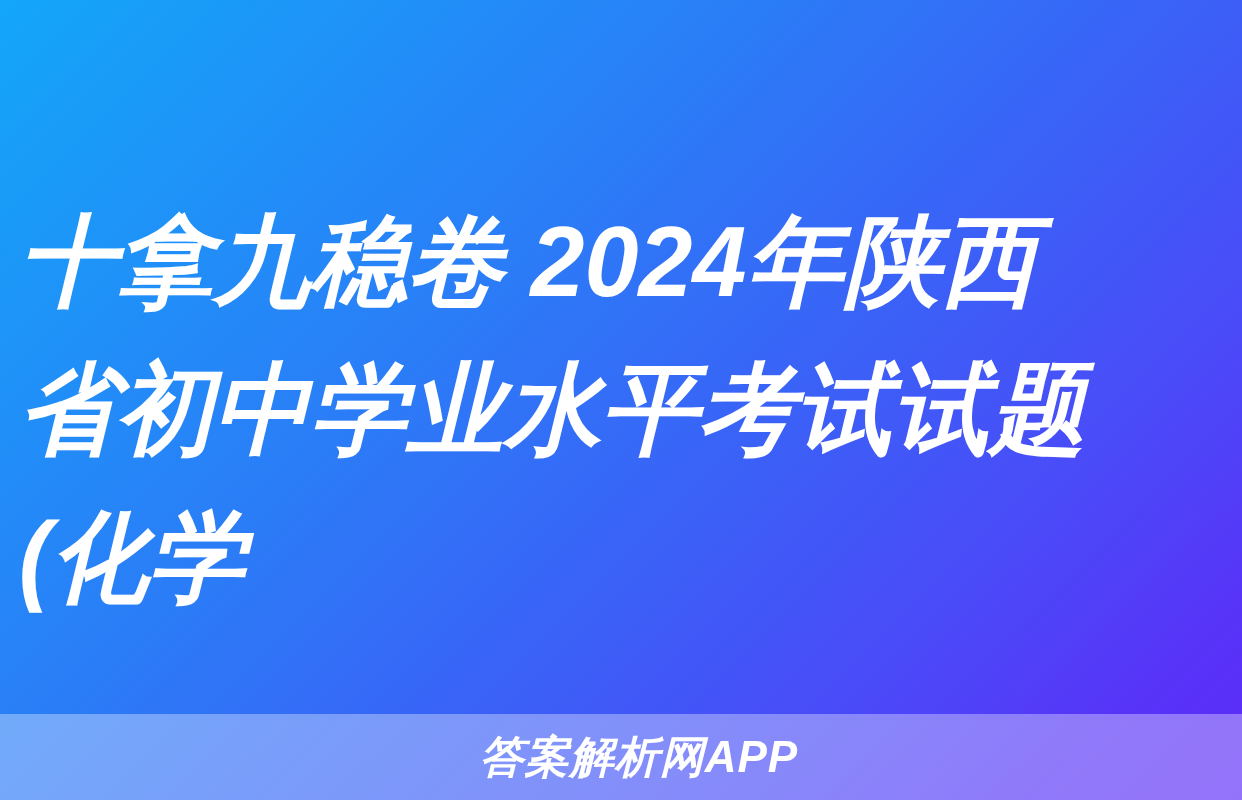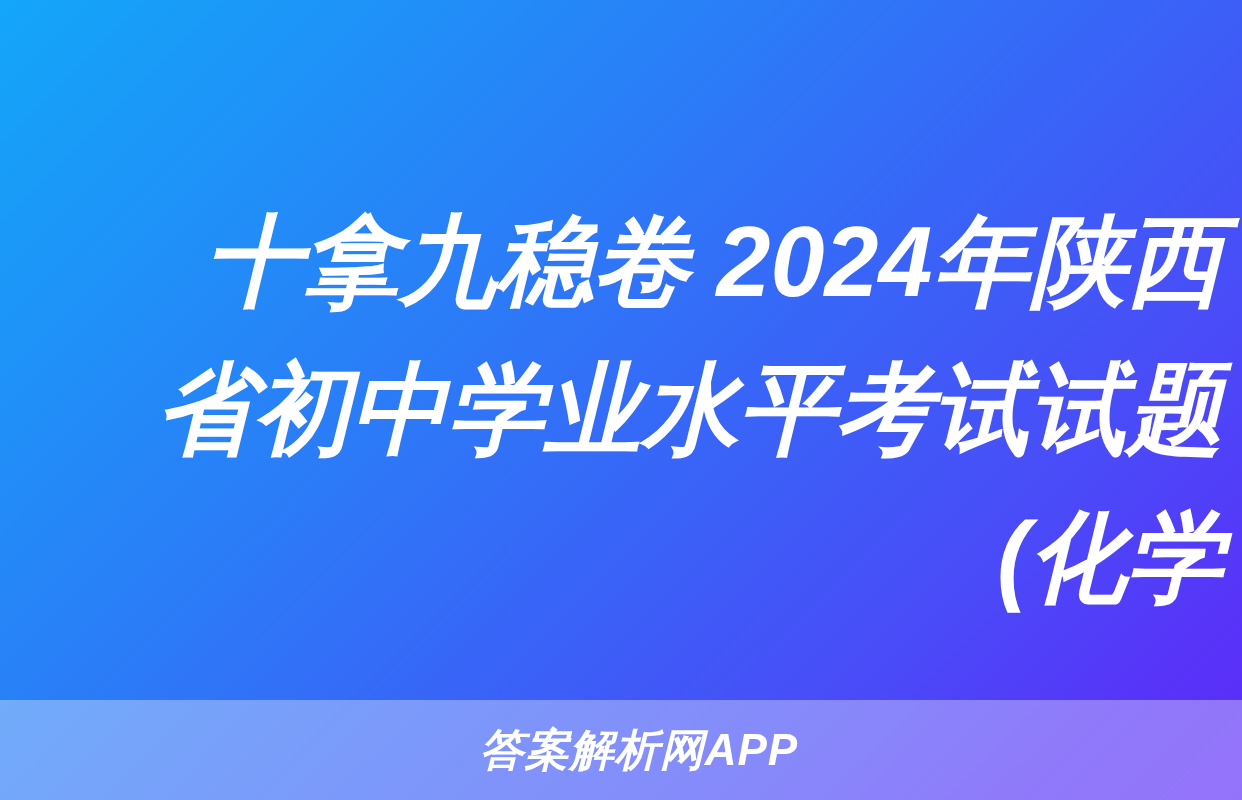--- a/index.html
+++ b/index.html
@@ -26,42 +26,42 @@
         #5734F8 90%,
         #5D2BF8 100%);
   }
 
   
   .headline {
     position: absolute;
     left: 0;
     right: 0;
     top: 188px;
-    text-align: right;
+    text-align: left;
     color: #ffffff;
     font-weight: 700;
     font-style: italic;
     font-size: 100px;
     line-height: 148px;
     letter-spacing: 0px;
     white-space: nowrap;
     text-rendering: geometricPrecision;
   }
   .headline .line {
     display: block;
     transform: scaleX(0.97);
   }
 
   
   .banner {
     position: absolute;
     left: 0;
     right: 0;
     bottom: 0;
-    height: 100px;
+    height: 86px;
     background: rgba(255, 255, 255, 0.34);
     display: flex;
     align-items: center;
     justify-content: center;
     padding-left: 36px;
   }
   .banner-text {
     color: #ffffff;
     font-weight: 700;
     font-style: italic;

